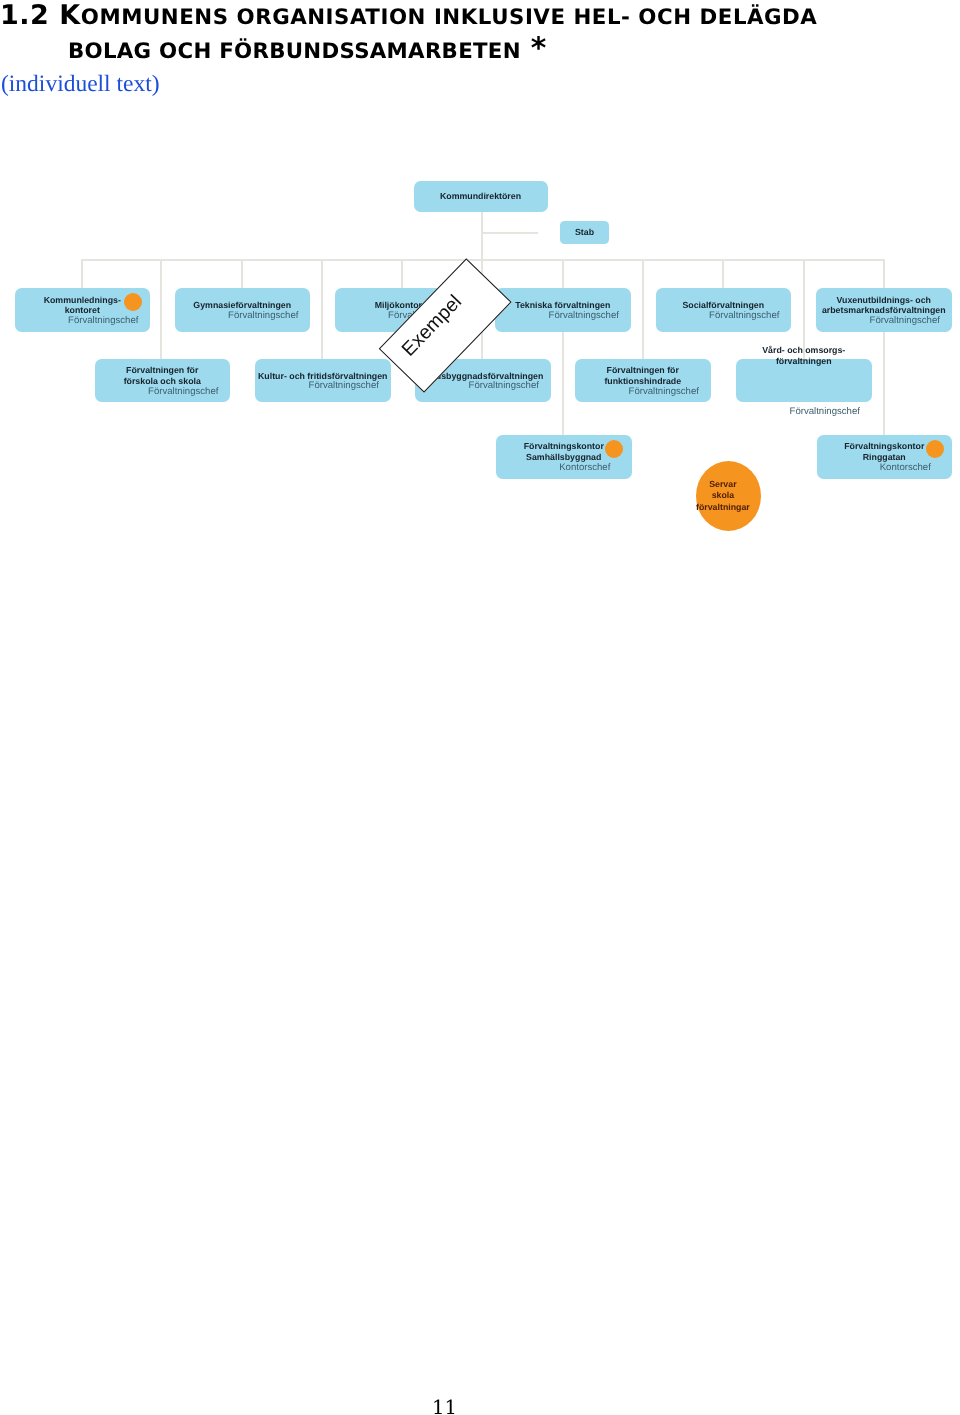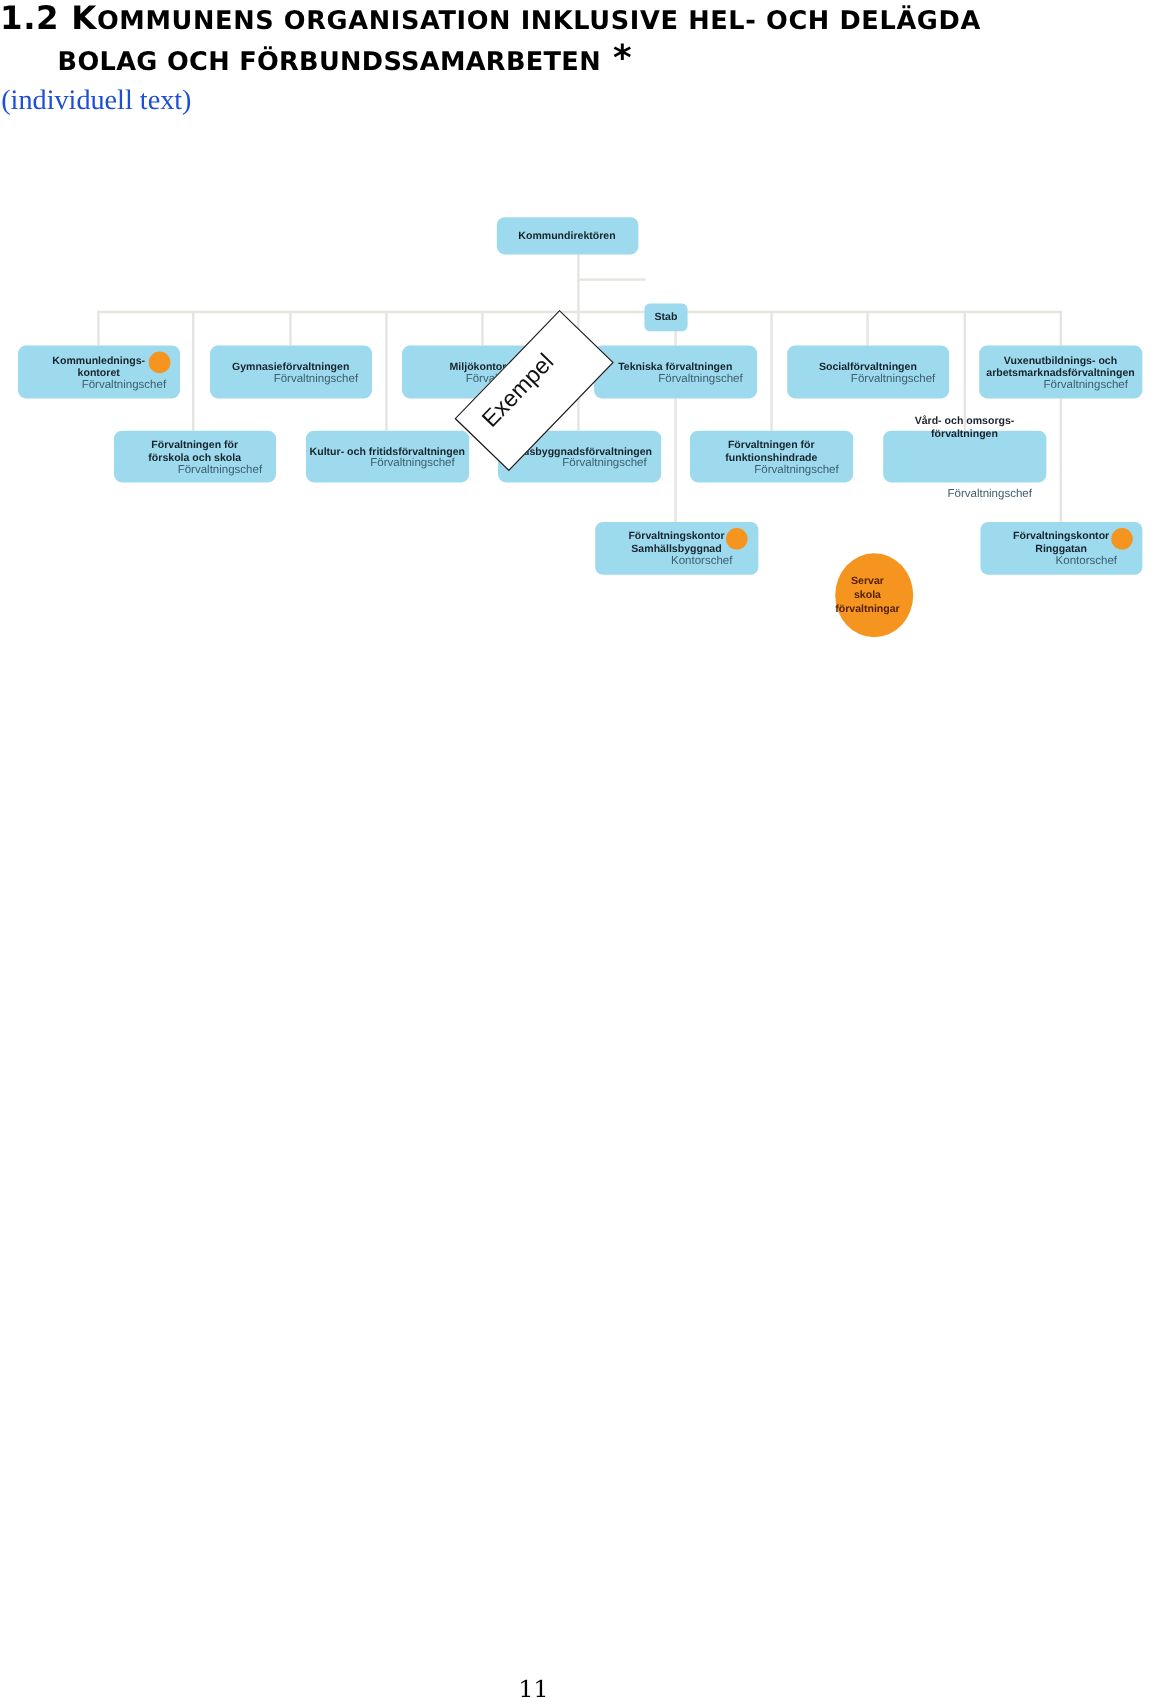--- a/index.html
+++ b/index.html
@@ -17,21 +17,21 @@
   .heading{
     position:absolute;left:0;top:0;width:960px;
     font-family:"DejaVu Sans", sans-serif;
     font-weight:bold;
     font-size:27px;
     line-height:27px;
     color:#000;
     letter-spacing:0.53px;
   }
   .h-line1{position:absolute;left:0px;top:1.6px;white-space:nowrap;}
-  .h-line2{position:absolute;left:48px;top:35.3px;white-space:nowrap;text-align:right;}
+  .h-line2{position:absolute;left:68px;top:35.3px;white-space:nowrap;text-align:right;}
   .sc,.sc-all{text-transform:uppercase;}
   .sc .smc,.sc-all{font-size:0.79em;}
   .sc-all{letter-spacing:0.28px;}
   .h-line2 .ast{font-size:1.1em;}
   .subnote{
     position:absolute;left:1px;top:71px;
     font-family:"Liberation Serif", serif;
     font-size:23.5px;color:#1d4ed8;white-space:nowrap;
   }
 
@@ -99,24 +99,24 @@
     <div class="conn v" style="left:241px;top:259px;height:29px;"></div>
     <div class="conn v" style="left:321px;top:259px;height:100px;"></div>
     <div class="conn v" style="left:401px;top:259px;height:29px;"></div>
     <div class="conn v" style="left:481px;top:259px;height:100px;"></div>
     <div class="conn v" style="left:562px;top:259px;height:175.5px;"></div>
     <div class="conn v" style="left:642px;top:259px;height:100px;"></div>
     <div class="conn v" style="left:722px;top:259px;height:29px;"></div>
     <div class="conn v" style="left:803px;top:259px;height:100px;"></div>
     <div class="conn v" style="left:883px;top:259px;height:175.5px;"></div>
 
-    <div class="node" style="left:413.5px;top:180.5px;width:118px;height:31px;border-radius:6.5px;">
+    <div class="node" style="left:413.5px;top:180.5px;width:134px;height:31px;border-radius:6.5px;">
       <div class="t1">Kommundirektören</div>
     </div>
-    <div class="node" style="left:537px;top:220.5px;width:36px;height:23.5px;border-radius:4.5px;padding-top:0;margin-top:32px;">
+    <div class="node" style="left:560px;top:220.5px;width:49px;height:23.5px;border-radius:4.5px;padding-top:0;">
       <div class="t1">Stab</div>
     </div>
 
     <div class="node" style="left:14.5px;top:288px;width:135.5px;height:44px;">
       <div class="t1">
           <span class="ln">Kommunlednings-</span>
           <span class="ln">kontoret</span>
         </div>
       <div class="t2">Förvaltningschef</div>
       <div class="dot" style="right:8.5px;top:5px;width:18px;height:18px;"></div>

